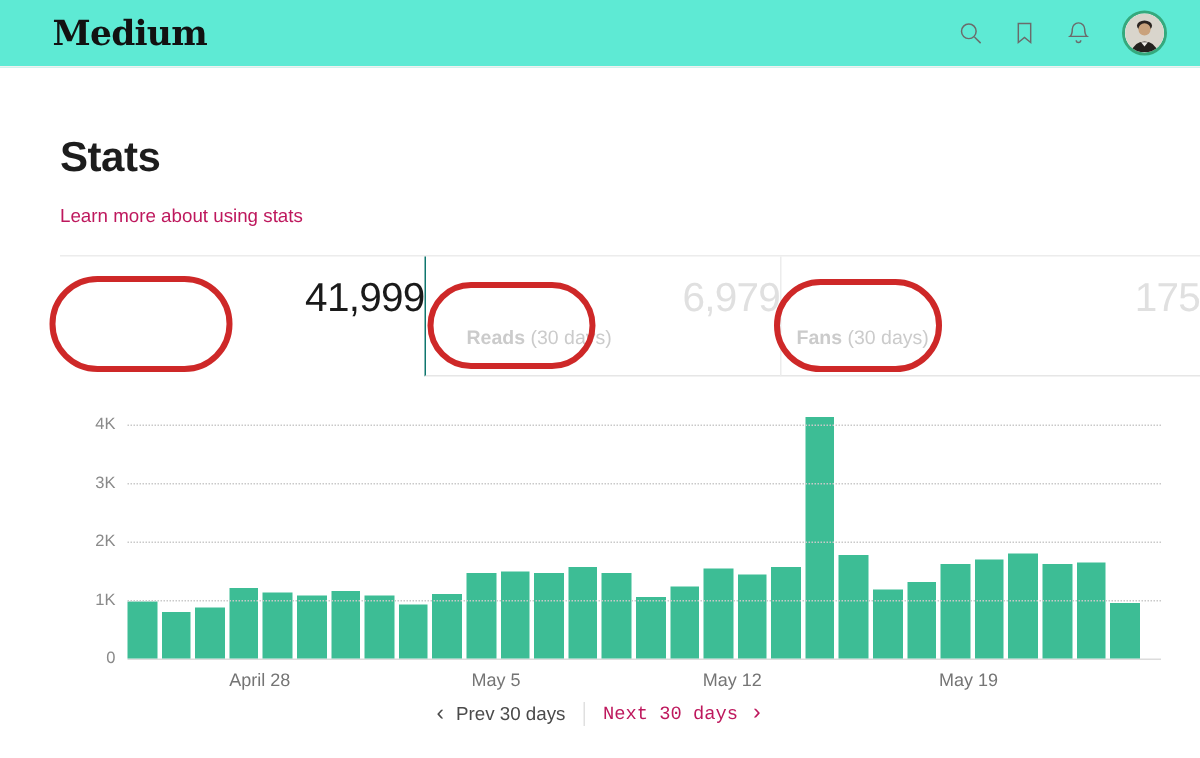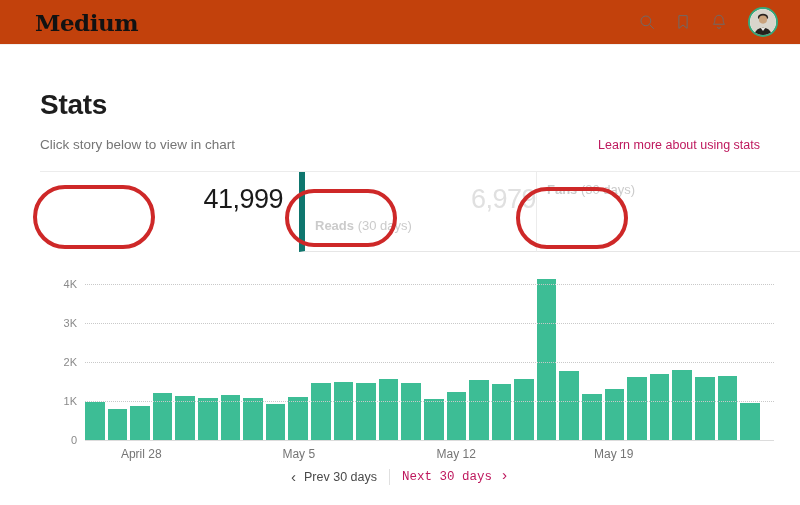--- a/index.html
+++ b/index.html
@@ -1,21 +1,21 @@
 <!DOCTYPE html>
 <html style="--annot-color: #ce2828; --bar-color: #3dbd95;"><head>
 <meta charset="utf-8">
 <style>
   * { margin: 0; padding: 0; box-sizing: border-box; }
   html, body { width: 800px; height: 505px; overflow: hidden; background: #fff;
     font-family: "Liberation Sans", sans-serif; color: #1a1a1a; }
 
   
   .header { height: 45px; display: flex; align-items: center; justify-content: space-between;
-    padding: 0 22px 0 35px; border-bottom: 1px solid #f1f1f1; background: #c2410c; }
+    padding: 0 22px 0 35px; border-bottom: 1px solid #f1f1f1; background: #5eead4; }
   .logo { font-family: "DejaVu Serif", serif; font-weight: 700; font-size: 23px; color: #121212;
     letter-spacing: -0.5px; cursor: pointer; }
   .header-right { display: flex; align-items: center; gap: 17px; }
   .hicon { width: 19px; height: 19px; display: flex; align-items: center; justify-content: center; cursor: pointer; }
   .hicon svg { width: 18px; height: 18px; stroke: #6b6b6b; fill: none; stroke-width: 1.3; }
   .avatar { width: 30px; height: 30px; border-radius: 50%; border: 2px solid #35a97d;
     overflow: hidden; cursor: pointer; margin-left: 3px; background: #fff; }
   .avatar svg { width: 100%; height: 100%; display: block; }
 
   
@@ -23,21 +23,21 @@
   .page-title { margin-top: 44px; font-size: 28px; font-weight: 700; letter-spacing: -0.3px; color: #1d1d1d; }
   .sub-row { margin-top: 16px; display: flex; justify-content: space-between; align-items: baseline; }
   .subtitle { font-size: 13.5px; color: #757575; }
   .learn-more { font-size: 12.5px; color: #be185d; cursor: pointer; }
 
   
   .stats-row { position: relative; margin-top: 19px; margin-right: -40px; display: flex;
     height: 81px; border-top: 1px solid #ececec; }
   .stat-cell { padding-top: 9px; cursor: pointer; }
   .stat-cell.c1 { width: 243px; padding-left: 5px; }
-  .stat-cell.c2 { width: 237px; padding-left: 10px; border-left: 6px solid #0f766e; border-bottom: 1px solid #e6e6e6; margin-left: 16px; }
+  .stat-cell.c2 { width: 237px; padding-left: 27px; border-left: 1px solid #0f766e; border-bottom: 1px solid #e6e6e6; }
   .stat-cell.c3 { flex: 1; padding-left: 10px; border-left: 1px solid #ececec; border-bottom: 1px solid #e6e6e6; }
   .stat-value { font-size: 27px; font-weight: 400; line-height: 36px; letter-spacing: -0.5px; text-align: right; }
   .stat-label { font-size: 13px; margin-top: 1px; }
   .stat-label .lbl { font-weight: 700; }
   .c1 .stat-value, .c1 .stat-label { color: #1a1a1a; }
   .dim .stat-value { color: #e0e0e0; }
   .dim .stat-label { color: #cbcbcb; }
 
   
   .annot { position: absolute; border: 4px solid var(--annot-color, #ce2828); pointer-events: none; }
@@ -51,21 +51,21 @@
     border-bottom: 1px solid #dcdcdc; }
   .gridline { position: absolute; left: 0; right: 0; height: 0;
     border-top: 1px dotted #c9c9c9; }
   .ytick { position: absolute; left: -42px; width: 34px; text-align: right;
     transform: translateY(-50%); font-size: 11px; color: #8a8a8a; }
   .bars { position: absolute; left: 0; right: 14px; bottom: 0; top: 0;
     display: flex; align-items: flex-end; gap: 3px; }
   .bar { flex: 1; background: var(--bar-color, #3dbd95); cursor: pointer; }
   .x-labels { position: relative; margin-left: 45px; margin-right: 0; height: 22px; }
   .xtick { position: absolute; top: 6px; transform: translateX(-50%);
-    font-size: 12px; color: #757575; white-space: nowrap; }
+    font-size: 12px; color: #757575; white-space: nowrap; margin-left: 32px; }
 
   
   .pagination { margin-top: 6px; display: flex; align-items: center; justify-content: center; gap: 12px; }
   .page-btn { display: flex; align-items: center; gap: 8px; font-size: 12.5px; cursor: pointer; }
   .page-btn .chev { font-size: 15px; line-height: 12px; }
   .page-btn.prev { color: #4a4a4a; }
   .page-btn.next { color: #be185d; cursor: default; font-family: Liberation Mono, monospace; }
   .page-divider { width: 1px; height: 16px; background: #e0e0e0; }
 </style>
 </head>
@@ -101,36 +101,36 @@
       </svg>
     </div>
   </div>
 </div>
 
 <div class="content">
 
   <div class="page-title">Stats</div>
 
   <div class="sub-row">
-    <div class="subtitle">Click story below to view in chart</div>
     <div class="learn-more">Learn more about using stats</div>
   </div>
 
   <div class="stats-row">
     <div class="stat-cell c1">
       <div class="stat-value">41,999</div>
     </div>
     <div class="stat-cell c2 dim">
       <div class="stat-value">6,979</div>
       <div class="stat-label">
         <span class="lbl">Reads</span>
         <span class="per">(30 days)</span>
       </div>
     </div>
     <div class="stat-cell c3 dim">
+      <div class="stat-value">175</div>
       <div class="stat-label">
         <span class="lbl">Fans</span>
         <span class="per">(30 days)</span>
       </div>
     </div>
     <div class="annot a1"></div>
     <div class="annot a2"></div>
     <div class="annot a3"></div>
   </div>
 

